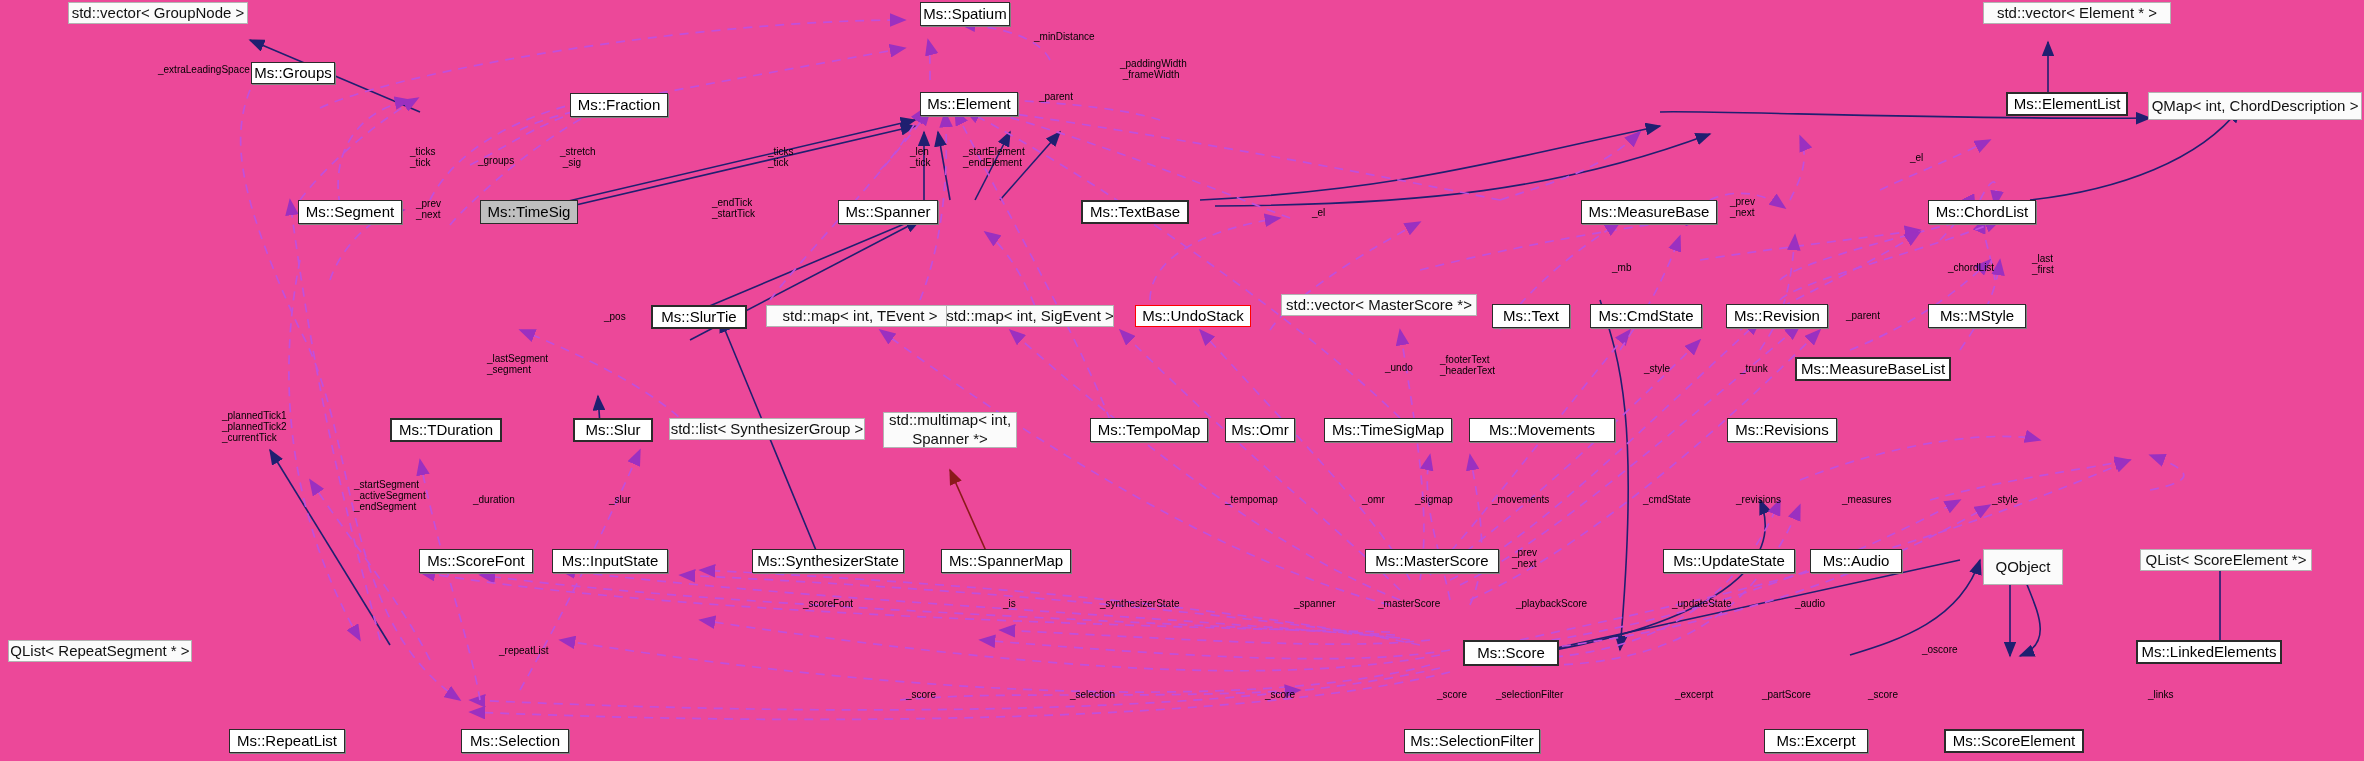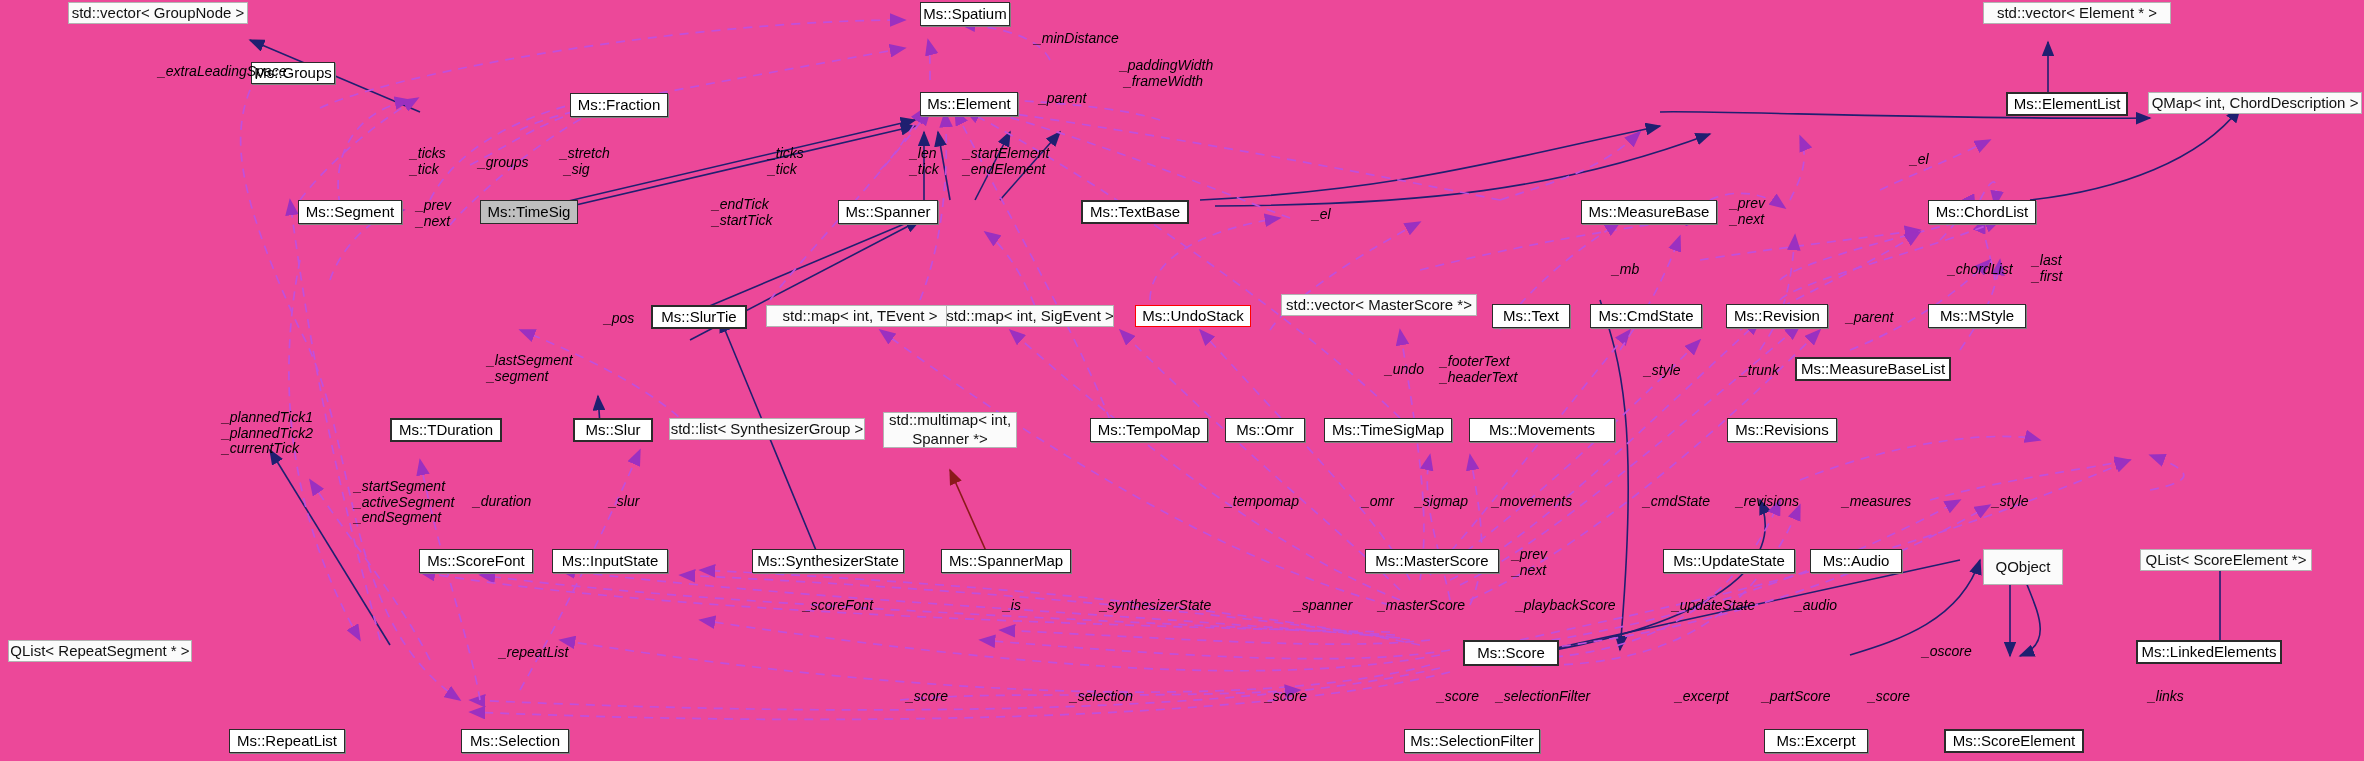--- a/index.html
+++ b/index.html
@@ -7,21 +7,21 @@
   #diagram{position:relative;width:2364px;height:761px;overflow:hidden;background:#ec4899;}
   svg#edges{position:absolute;left:0;top:0;width:2364px;height:761px;}
   .node{position:absolute;box-sizing:border-box;display:flex;align-items:center;justify-content:center;
         background:#ffffff;border:1px solid #000;font-size:15px;color:#000;line-height:1.15;
         white-space:pre;text-align:center;padding:2px 6px;}
   .node.klass{border:1px solid #2b2b2b;box-shadow:1px 1px 0 #808080;}
   .node.tmpl{border:1px solid #b3b3b3;background:#fbfbfb;color:#111;box-shadow:none;}
   .node.highlight{background:#bfbfbf;border:1px solid #2b2b2b;}
   .node.danger{border:1px solid #ff0000;}
   .node.thick{border:2px solid #2b2b2b;}
-  .elabel{position:absolute;font-size:14px;color:#000;line-height:1.12;white-space:pre;text-align:left;font-style:italic;}
+  .elabel{position:absolute;font-size:10px;color:#000;line-height:1.12;white-space:pre;text-align:left;}
 </style>
 </head>
 <body>
 
 <div id="diagram">
 
   <svg id="edges" viewBox="0 0 2364 761" xmlns="http://www.w3.org/2000/svg">
     <defs>
       <marker id="ah-blue" markerWidth="10" markerHeight="8" refX="9" refY="4" orient="auto">
         <path d="M0,0 L10,4 L0,8 z" fill="#1f1f70"></path>
@@ -152,41 +152,41 @@
   <div class="node klass" style="left:570px;top:93px;width:98px;height:24px"><span>Ms::Fraction</span></div>
   <div class="node klass" style="left:920px;top:2px;width:90px;height:24px"><span>Ms::Spatium</span></div>
   <div class="node klass" style="left:920px;top:92px;width:98px;height:24px"><span>Ms::Element</span></div>
   <div class="node klass" style="left:298px;top:200px;width:104px;height:24px"><span>Ms::Segment</span></div>
   <div class="node highlight" style="left:480px;top:200px;width:98px;height:24px"><span>Ms::TimeSig</span></div>
   <div class="node klass" style="left:838px;top:200px;width:100px;height:24px"><span>Ms::Spanner</span></div>
   <div class="node thick" style="left:1081px;top:200px;width:108px;height:24px"><span>Ms::TextBase</span></div>
   <div class="node klass" style="left:1581px;top:200px;width:136px;height:24px"><span>Ms::MeasureBase</span></div>
   <div class="node thick" style="left:2006px;top:92px;width:122px;height:24px"><span>Ms::ElementList</span></div>
   <div class="node tmpl" style="left:1983px;top:2px;width:188px;height:22px"><span>std::vector&lt; Element * &gt;</span></div>
-  <div class="node tmpl" style="left:2148px;top:92px;width:214px;height:22px"><span>QMap&lt; int, ChordDescription &gt;</span></div>
+  <div class="node tmpl" style="left:2148px;top:92px;width:214px;height:28px"><span>QMap&lt; int, ChordDescription &gt;</span></div>
   <div class="node klass" style="left:1928px;top:200px;width:108px;height:24px"><span>Ms::ChordList</span></div>
 
   <div class="node thick" style="left:651px;top:305px;width:96px;height:24px"><span>Ms::SlurTie</span></div>
   <div class="node tmpl" style="left:766px;top:305px;width:188px;height:22px"><span>std::map&lt; int, TEvent &gt;</span></div>
   <div class="node tmpl" style="left:946px;top:305px;width:168px;height:22px"><span>std::map&lt; int, SigEvent &gt;</span></div>
   <div class="node danger" style="left:1135px;top:305px;width:116px;height:22px"><span>Ms::UndoStack</span></div>
   <div class="node tmpl" style="left:1281px;top:294px;width:196px;height:22px"><span>std::vector&lt; MasterScore *&gt;</span></div>
   <div class="node klass" style="left:1492px;top:304px;width:78px;height:24px"><span>Ms::Text</span></div>
   <div class="node klass" style="left:1590px;top:304px;width:112px;height:24px"><span>Ms::CmdState</span></div>
   <div class="node klass" style="left:1726px;top:304px;width:102px;height:24px"><span>Ms::Revision</span></div>
   <div class="node klass" style="left:1928px;top:304px;width:98px;height:24px"><span>Ms::MStyle</span></div>
   <div class="node thick" style="left:1795px;top:357px;width:156px;height:24px"><span>Ms::MeasureBaseList</span></div>
 
   <div class="node thick" style="left:390px;top:418px;width:112px;height:24px"><span>Ms::TDuration</span></div>
   <div class="node thick" style="left:573px;top:418px;width:80px;height:24px"><span>Ms::Slur</span></div>
   <div class="node tmpl" style="left:669px;top:418px;width:196px;height:22px"><span>std::list&lt; SynthesizerGroup &gt;</span></div>
   <div class="node tmpl" style="left:883px;top:412px;width:134px;height:36px;flex-direction:column;line-height:1.25"><span>std::multimap&lt; int,
 Spanner *&gt;</span></div>
   <div class="node klass" style="left:1090px;top:418px;width:118px;height:24px"><span>Ms::TempoMap</span></div>
-  <div class="node klass" style="left:1225px;top:418px;width:80px;height:24px"><span>Ms::Omr</span></div>
+  <div class="node klass" style="left:1225px;top:418px;width:70px;height:24px"><span>Ms::Omr</span></div>
   <div class="node klass" style="left:1324px;top:418px;width:128px;height:24px"><span>Ms::TimeSigMap</span></div>
   <div class="node klass" style="left:1469px;top:418px;width:146px;height:24px"><span>Ms::Movements</span></div>
   <div class="node klass" style="left:1727px;top:418px;width:110px;height:24px"><span>Ms::Revisions</span></div>
 
   <div class="node klass" style="left:419px;top:549px;width:114px;height:24px"><span>Ms::ScoreFont</span></div>
   <div class="node klass" style="left:552px;top:549px;width:116px;height:24px"><span>Ms::InputState</span></div>
   <div class="node klass" style="left:752px;top:549px;width:152px;height:24px"><span>Ms::SynthesizerState</span></div>
   <div class="node klass" style="left:941px;top:549px;width:130px;height:24px"><span>Ms::SpannerMap</span></div>
   <div class="node klass" style="left:1365px;top:549px;width:134px;height:24px"><span>Ms::MasterScore</span></div>
   <div class="node klass" style="left:1663px;top:549px;width:132px;height:24px"><span>Ms::UpdateState</span></div>

